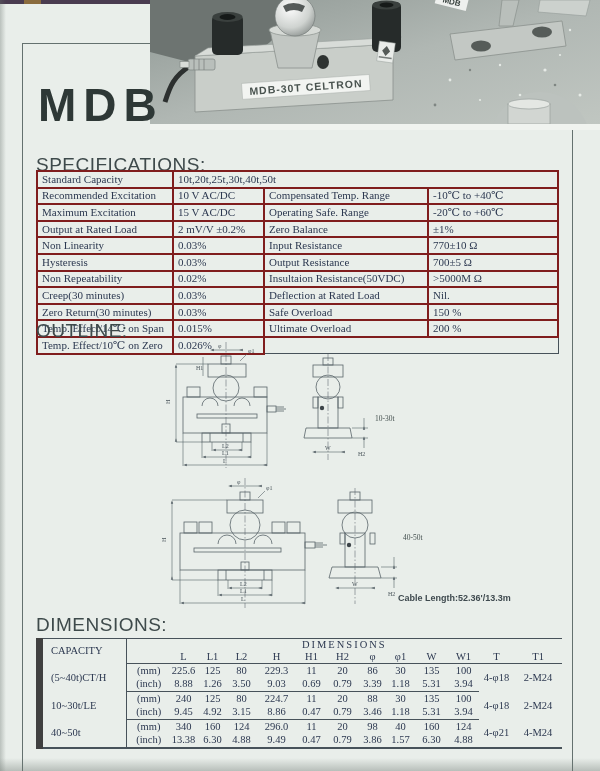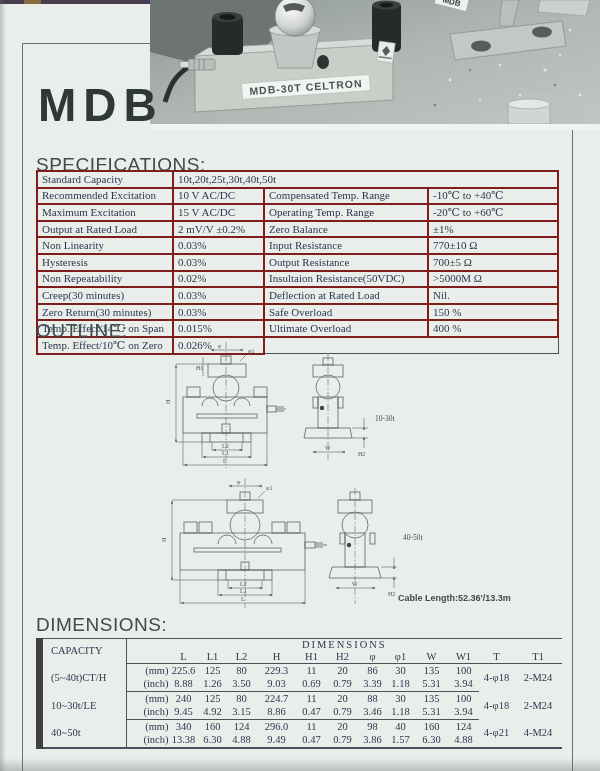--- a/index.html
+++ b/index.html
@@ -33,21 +33,21 @@
   .dims{position:absolute;left:36px;top:638px;width:522px;
         border-top:1.5px solid #47525a;border-bottom:2px solid #47525a;border-left:7px solid #404040;}
   .dims th,.dims td{font-weight:normal;font-size:10.5px;line-height:12px;text-align:center;
         padding:0;white-space:nowrap;overflow:visible;}
   .dims .cap-cell{border-right:1px solid #47525a;text-align:left;padding-left:8px;}
   .dims tr.hrow1 th{height:12px;}
   .dims tr.hrow2 th{height:11px;border-bottom:1.5px solid #47525a;}
   .dims .span-h{letter-spacing:2px;}
   .dims tbody td{height:13.5px;}
   .dims tr.grp-end td{border-bottom:1px solid #47525a;}
-  .dims .unit{text-align:right;padding-left:2px;margin-left:16px;}
+  .dims .unit{text-align:center;padding-left:2px;margin-left:16px;}
 
   .ol{stroke:#59646a;stroke-width:.8;fill:none;}
   .cl{stroke:#59646a;stroke-width:.55;fill:none;stroke-dasharray:7 2 1.5 2;}
   .dl{stroke:#59646a;stroke-width:.6;fill:none;}
   .dt{font-family:"Liberation Serif","DejaVu Serif",serif;font-size:6px;fill:#4a555b;}
   .dt2{font-family:"Liberation Serif","DejaVu Serif",serif;font-size:7.5px;fill:#44504f;}
   .cable{font-family:"Liberation Sans",sans-serif;font-size:9px;font-weight:bold;fill:#3f4a4f;}
   .outline-svg{position:absolute;left:30px;top:340px;}
 </style>
 </head>
@@ -161,21 +161,21 @@
         </tr>
     <tr>
           <td>Recommended Excitation</td>
           <td>10 V AC/DC</td>
           <td>Compensated Temp. Range</td>
           <td>-10℃  to +40℃</td>
         </tr>
     <tr>
           <td>Maximum Excitation</td>
           <td>15 V AC/DC</td>
-          <td>Operating Temp. Range</td>
+          <td>Operating Safe. Range</td>
           <td>-20℃  to +60℃</td>
         </tr>
     <tr>
           <td>Output at Rated Load</td>
           <td>2 mV/V ±0.2%</td>
           <td>Zero Balance</td>
           <td>±1%</td>
         </tr>
     <tr>
           <td>Non Linearity</td>
@@ -204,21 +204,21 @@
     <tr>
           <td>Zero Return(30 minutes)</td>
           <td>0.03%</td>
           <td>Safe Overload</td>
           <td>150 %</td>
         </tr>
     <tr>
           <td>Temp. Effect/14℃ on Span</td>
           <td>0.015%</td>
           <td>Ultimate Overload</td>
-          <td>400  %</td>
+          <td>200  %</td>
         </tr>
     <tr>
           <td>Temp. Effect/10℃ on Zero</td>
           <td>0.026%</td>
           <td class="ghost"></td>
           <td class="ghost"></td>
         </tr>
   </tbody>
     </table>
 

